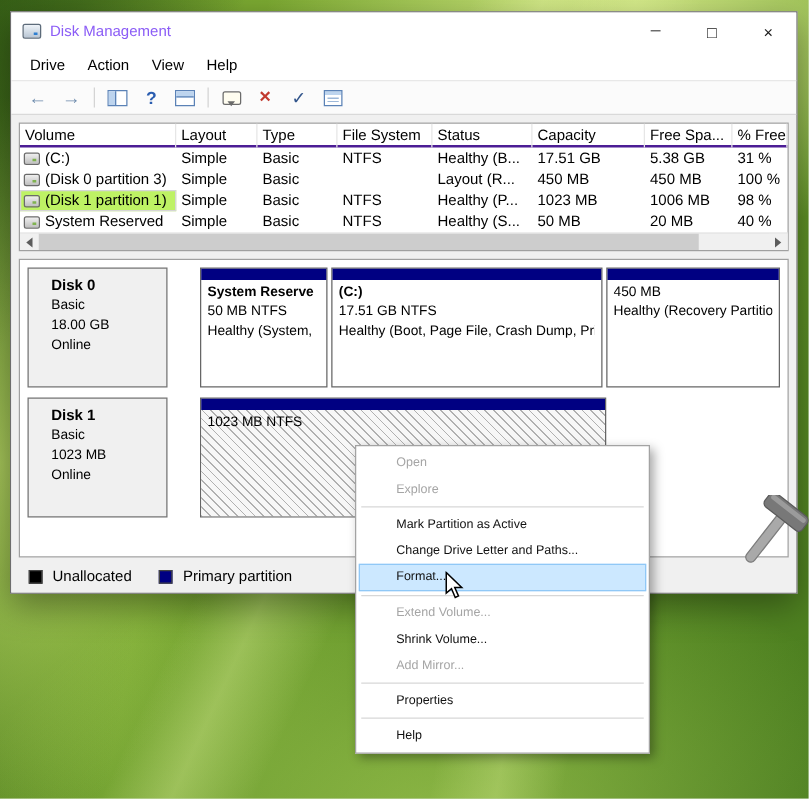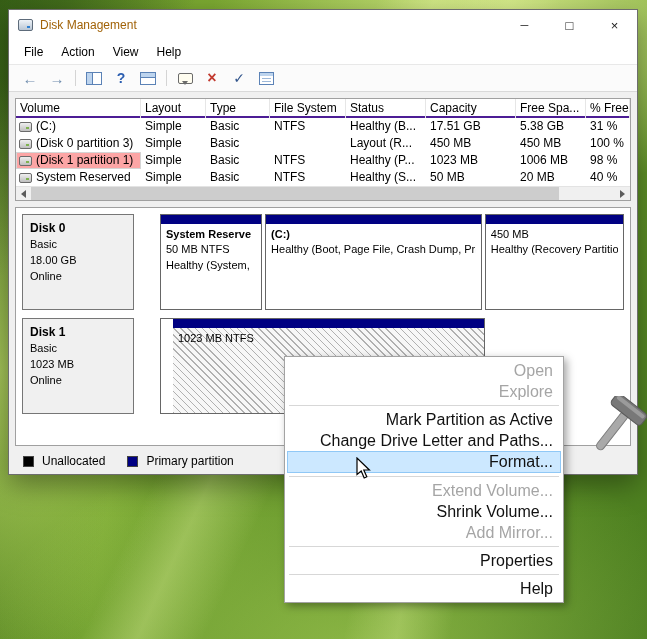--- a/index.html
+++ b/index.html
@@ -22,21 +22,21 @@
 
   
   .window{ position:absolute; left:8px; top:9px; width:630px; height:466px; z-index:1;
     background:#f0f0f0; border:1px solid #6d6d6d; box-shadow:0 10px 26px rgba(0,0,0,.38);
     display:flex; flex-direction:column; font-size:12px; color:#000; }
 
   .titlebar{ height:30px; background:#fff; display:flex; align-items:center; padding-left:9px; gap:7px; flex:0 0 auto; }
   .app-ico{ width:15px; height:12px; border:1px solid #5d6b7a; border-radius:2px;
     background:linear-gradient(#eef3f8,#b9c6d4); position:relative; }
   .app-ico::after{ content:""; position:absolute; right:2px; bottom:2px; width:3px; height:2px; background:#2f7fd0; }
-  .title-text{ font-size:12px; color:#a16207; }
+  .title-text{ font-size:12px; color:#8b5cf6; }
   .caption{ margin-left:auto; display:flex; height:30px; }
   .cap-btn{ width:45px; height:30px; display:flex; align-items:center; justify-content:center;
     font-size:13px; color:#1a1a1a; }
   .cap-btn.min{ font-size:11px; }
 
   .menubar{ height:24px; background:#fff; display:flex; align-items:center; padding-left:6px; flex:0 0 auto; }
   .menu-item{ padding:3px 9px; }
 
   .toolbar{ height:28px; background:#fbfbfb; border-top:1px solid #e8e8e8; border-bottom:1px solid #d9d9d9;
     display:flex; align-items:center; gap:9px; padding-left:12px; flex:0 0 auto; }
@@ -63,55 +63,55 @@
   .content{ flex:1; display:flex; flex-direction:column; gap:6px; padding:6px 6px 4px; background:#f0f0f0; min-height:0; }
 
   
   .vol-panel{ background:#fff; border:1px solid #a0a0a0; height:103px; display:flex; flex-direction:column; }
   .vol-grid-row{ display:grid; grid-template-columns:125px 65px 64px 76px 80px 90px 70px 1fr; align-items:center; }
   .vol-head{ height:19px; border-bottom:2px solid #4c1d95; flex:0 0 auto; }
   .vol-head .hcell{ padding:0 4px; border-right:1px solid #e6e6e6; white-space:nowrap; overflow:hidden; height:19px; line-height:19px; }
   .vol-row{ height:17px; }
   .vol-row .cell{ padding:0 4px; white-space:nowrap; overflow:hidden; line-height:17px; }
   .vol-cell-volume{ display:flex; align-items:center; gap:4px; padding:0 2px 0 3px !important; }
-  .vol-cell-volume.sel{ background:#fca5a5; outline:1px solid #d5d5d5; outline-offset:-1px; }
+  .vol-cell-volume.sel{ background:#bef264; outline:1px solid #d5d5d5; outline-offset:-1px; }
   .drive-ico{ width:13px; height:10px; border:1px solid #6b6b6b; border-radius:2px; flex:0 0 auto;
     background:linear-gradient(#efefef,#bfbfbf); position:relative; }
   .drive-ico::after{ content:""; position:absolute; right:2px; bottom:2px; width:3px; height:2px; background:#7fb24f; }
   .hscroll{ margin-top:auto; height:15px; border-top:1px solid #e3e3e3; background:#f0f0f0; display:flex; align-items:stretch; }
   .sb-btn{ width:15px; display:flex; align-items:center; justify-content:center; background:#f0f0f0; }
   .sb-btn .tri-l{ width:0; height:0; border:4px solid transparent; border-right:5px solid #5c5c5c; border-left:none; }
   .sb-btn .tri-r{ width:0; height:0; border:4px solid transparent; border-left:5px solid #5c5c5c; border-right:none; }
   .sb-thumb{ width:86%; background:#cdcdcd; }
   .sb-track{ flex:1; }
 
   
   .disk-panel{ background:#fff; border:1px solid #a0a0a0; flex:1; padding:6px; display:flex; flex-direction:column; gap:8px; min-height:0; }
   .disk-row{ height:96px; display:flex; gap:2px; flex:0 0 auto; }
-  .disk-label{ width:112px; flex:0 0 auto; background:#f0f0f0; border:1px solid #767676; padding:5px 7px; font-size:11px; line-height:1.45; }
+  .disk-label{ width:112px; flex:0 0 auto; background:#f0f0f0; border:1px solid #767676; padding:5px 18px; font-size:11px; line-height:1.45; }
   .disk-name{ font-weight:bold; font-size:12px; }
   .partitions{ flex:1; display:flex; gap:3px; min-width:0;margin-left:24px; }
   .part{ border:1px solid #666; background:#fff; display:flex; flex-direction:column; min-width:0; }
   .part-bar{ height:9px; background:var(--primary-partition,#000082); flex:0 0 auto; }
   .part-body{ flex:1; padding:3px 5px; font-size:11px; line-height:1.4; overflow:hidden; }
   .part-body div{ white-space:nowrap; overflow:hidden; }
   .part-title{ font-weight:bold; }
   .part.hatched .part-body{
     background:repeating-linear-gradient(45deg, rgba(70,70,70,.40) 0 1px, transparent 1px 5px), #f7f7f7; }
 
   
   .legend{ height:18px; display:flex; align-items:center; gap:8px; padding-left:8px; flex:0 0 auto; }
   .swatch{ width:11px; height:11px; border:1px solid #444; flex:0 0 auto; }
   .swatch.unalloc{ background:var(--unallocated,#000); }
   .swatch.primary{ background:var(--primary-partition,#000082); }
   .legend .lbl{ margin-right:14px; }
 
   
-  .context-menu{ position:absolute; left:284px; top:356px; width:280px; z-index:5;
-    background:#fff; border:1px solid #a3a3a3; box-shadow:3px 3px 8px rgba(0,0,0,.35); padding:3px 2px; font-size:16px;text-align:right; }
+  .context-menu{ position:absolute; left:284px; top:356px; width:236px; z-index:5;
+    background:#fff; border:1px solid #a3a3a3; box-shadow:3px 3px 8px rgba(0,0,0,.35); padding:3px 2px; font-size:10px; }
   .cm-item{ height:21px; line-height:21px; padding:0 8px 0 30px; white-space:nowrap; color:#111; }
   .cm-item.disabled{ color:#a5a5a5; }
   .cm-item.highlighted{ height:22px; line-height:22px; background:var(--menu-highlight,#cce8ff);
     outline:1px solid var(--menu-highlight-border,#90c8f6); outline-offset:-1px; }
   .cm-sep{ height:1px; background:#d7d7d7; margin:3px 2px; }
 
   
   .hammer{ position:absolute; left:584px; top:396px; z-index:4; }
   .cursor{ position:absolute; left:356px; top:457px; z-index:10; }
 </style>
@@ -126,21 +126,21 @@
       <span class="app-ico"></span>
       <span class="title-text">Disk Management</span>
       <div class="caption">
         <div class="cap-btn min">─</div>
         <div class="cap-btn">□</div>
         <div class="cap-btn">×</div>
       </div>
     </div>
 
     <div class="menubar">
-      <span class="menu-item">File</span>
+      <span class="menu-item">Drive</span>
       <span class="menu-item">Action</span>
       <span class="menu-item">View</span>
       <span class="menu-item">Help</span>
     </div>
 
     <div class="toolbar">
       <span class="tb-ico glyph-arrow">←</span>
       <span class="tb-ico glyph-arrow">→</span>
       <span class="tb-sep"></span>
       <span class="tb-ico">
@@ -258,20 +258,21 @@
               <div class="part-body">
                 <div class="part-title">System Reserve</div>
                 <div>50 MB NTFS</div>
                 <div>Healthy (System,</div>
               </div>
             </div>
             <div class="part" style="flex:1 1 46%;">
               <div class="part-bar"></div>
               <div class="part-body">
                 <div class="part-title">(C:)</div>
+                <div>17.51 GB NTFS</div>
                 <div>Healthy (Boot, Page File, Crash Dump, Primary</div>
               </div>
             </div>
             <div class="part" style="flex:0 0 30%;">
               <div class="part-bar"></div>
               <div class="part-body">
                 <div>450 MB</div>
                 <div>Healthy (Recovery Partition)</div>
               </div>
             </div>
@@ -279,21 +280,21 @@
         </div>
 
         <div class="disk-row">
           <div class="disk-label">
             <div class="disk-name">Disk 1</div>
             <div>Basic</div>
             <div>1023 MB</div>
             <div>Online</div>
           </div>
           <div class="partitions">
-            <div class="part hatched" style="flex:0 0 70%;padding-left:12px;">
+            <div class="part hatched" style="flex:0 0 70%;">
               <div class="part-bar"></div>
               <div class="part-body">
                 <div>1023 MB NTFS</div>
               </div>
             </div>
           </div>
         </div>
 
       </div>
 

